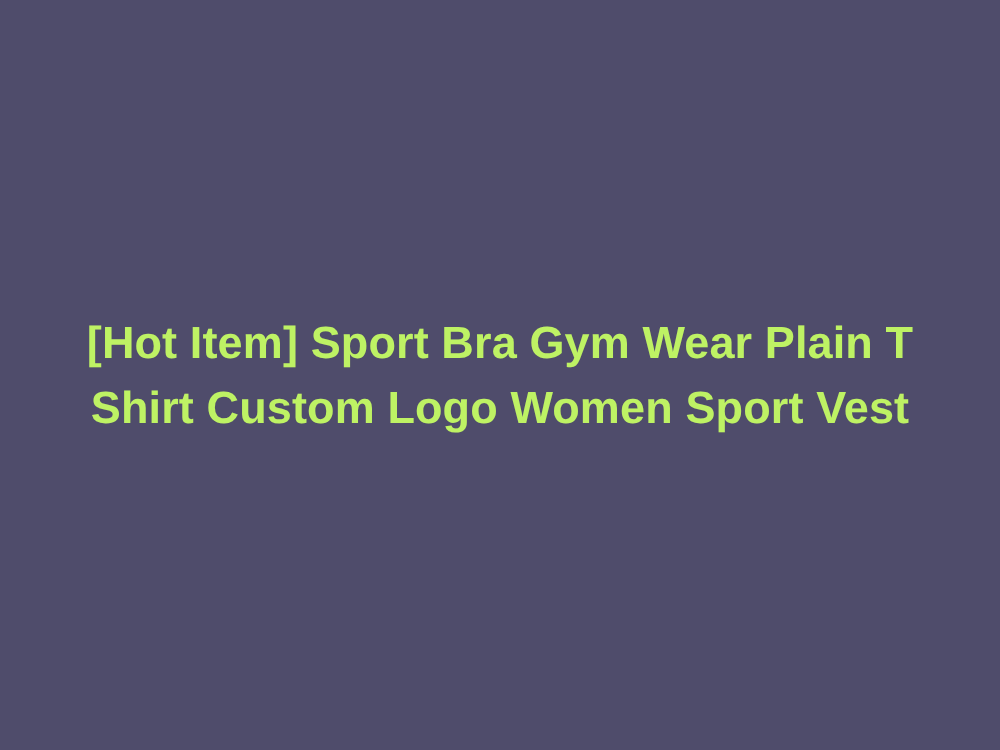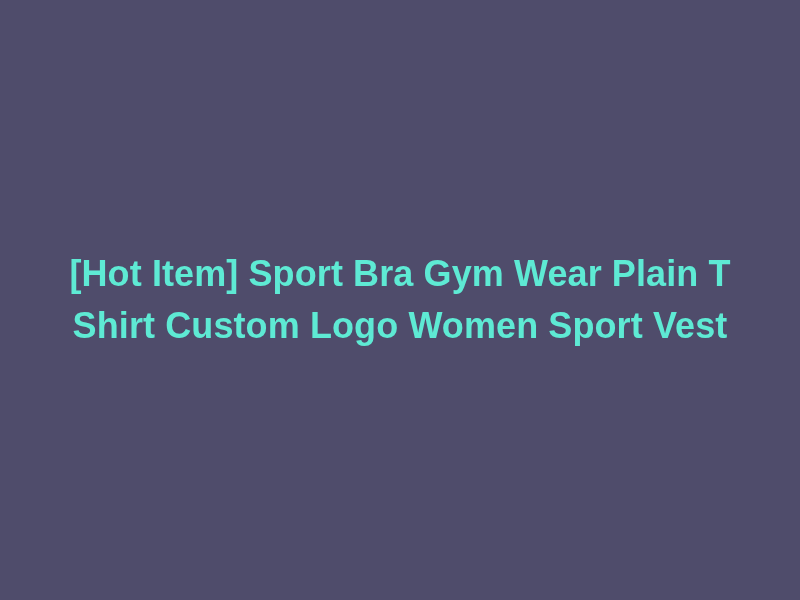--- a/index.html
+++ b/index.html
@@ -31,21 +31,21 @@
   }
 
   
   .title-block {
     width: 100%;
     text-align: center;
   }
 
   .product-title {
     margin: 0;
-    color: #5eead4;
+    color: #bef264;
     font-family: "Liberation Sans", "DejaVu Sans", sans-serif;
     font-size: 36px;
     font-weight: 700;
     line-height: 52px;
     letter-spacing: 0.1px;
     word-wrap: break-word;
     
     max-width: 690px;
     margin-left: auto;
     margin-right: auto;

